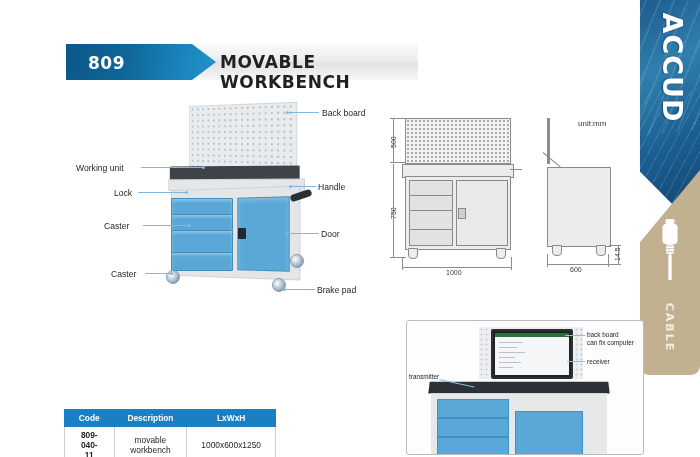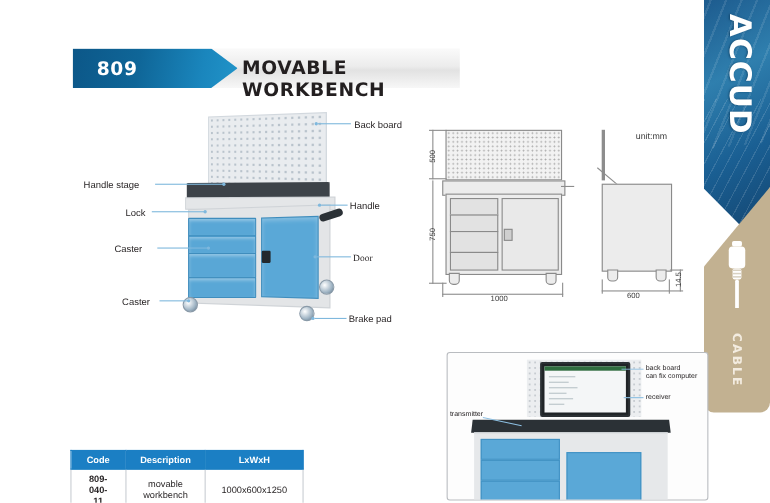--- a/index.html
+++ b/index.html
@@ -159,21 +159,21 @@
 
   <div class="door"></div>
   <div class="lockbox"></div>
   <div class="handle"></div>
 
   <div class="caster" style="left:16px;top:170px;"></div>
   <div class="caster" style="left:122px;top:178px;"></div>
   <div class="caster" style="left:140px;top:154px;"></div>
 </div>
 
-<div class="lbl" style="left:76px;top:163px;">Handle stage</div>
+<div class="lbl" style="left:76px;top:163px;">Working unit</div>
 <div class="lead" style="left:141px;top:167px;width:62px;"></div>
 <div class="dot" style="left:202px;top:166px;"></div>
 
 <div class="lbl" style="left:114px;top:188px;">Lock</div>
 <div class="lead" style="left:138px;top:192px;width:48px;"></div>
 <div class="dot" style="left:185px;top:191px;"></div>
 
 <div class="lbl" style="left:104px;top:221px;">Caster</div>
 <div class="lead" style="left:143px;top:225px;width:46px;"></div>
 <div class="dot" style="left:188px;top:224px;"></div>
@@ -183,21 +183,21 @@
 <div class="dot" style="left:170px;top:272px;"></div>
 
 <div class="lbl" style="left:322px;top:108px;">Back board</div>
 <div class="lead" style="left:289px;top:112px;width:30px;"></div>
 <div class="dot" style="left:286px;top:111px;"></div>
 
 <div class="lbl" style="left:318px;top:182px;">Handle</div>
 <div class="lead" style="left:292px;top:186px;width:24px;"></div>
 <div class="dot" style="left:289px;top:185px;"></div>
 
-<div class="lbl" style="left:321px;top:229px;font-family:Liberation Serif, serif;">Door</div>
+<div class="lbl" style="left:321px;top:229px;">Door</div>
 <div class="lead" style="left:288px;top:233px;width:31px;"></div>
 <div class="dot" style="left:285px;top:232px;"></div>
 
 <div class="lbl" style="left:317px;top:285px;">Brake pad</div>
 <div class="lead" style="left:286px;top:289px;width:29px;"></div>
 <div class="dot" style="left:283px;top:288px;"></div>
 
 <div class="tech">
 
   <div class="tpeg" style="left:25px;top:6px;width:104px;height:44px;"></div>

